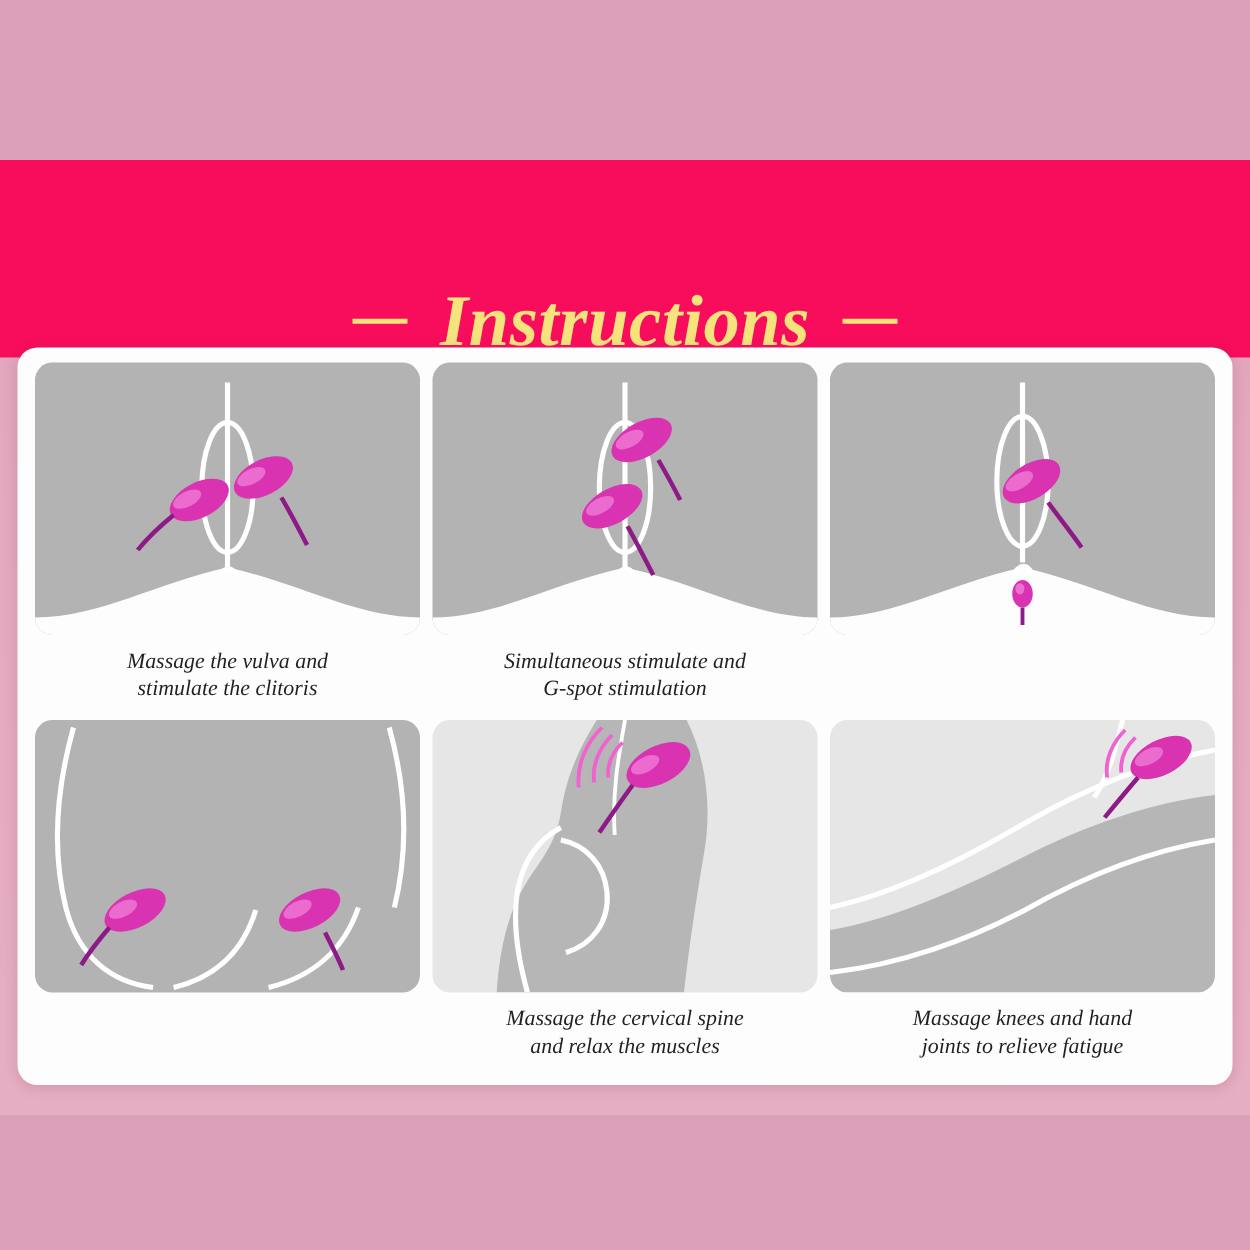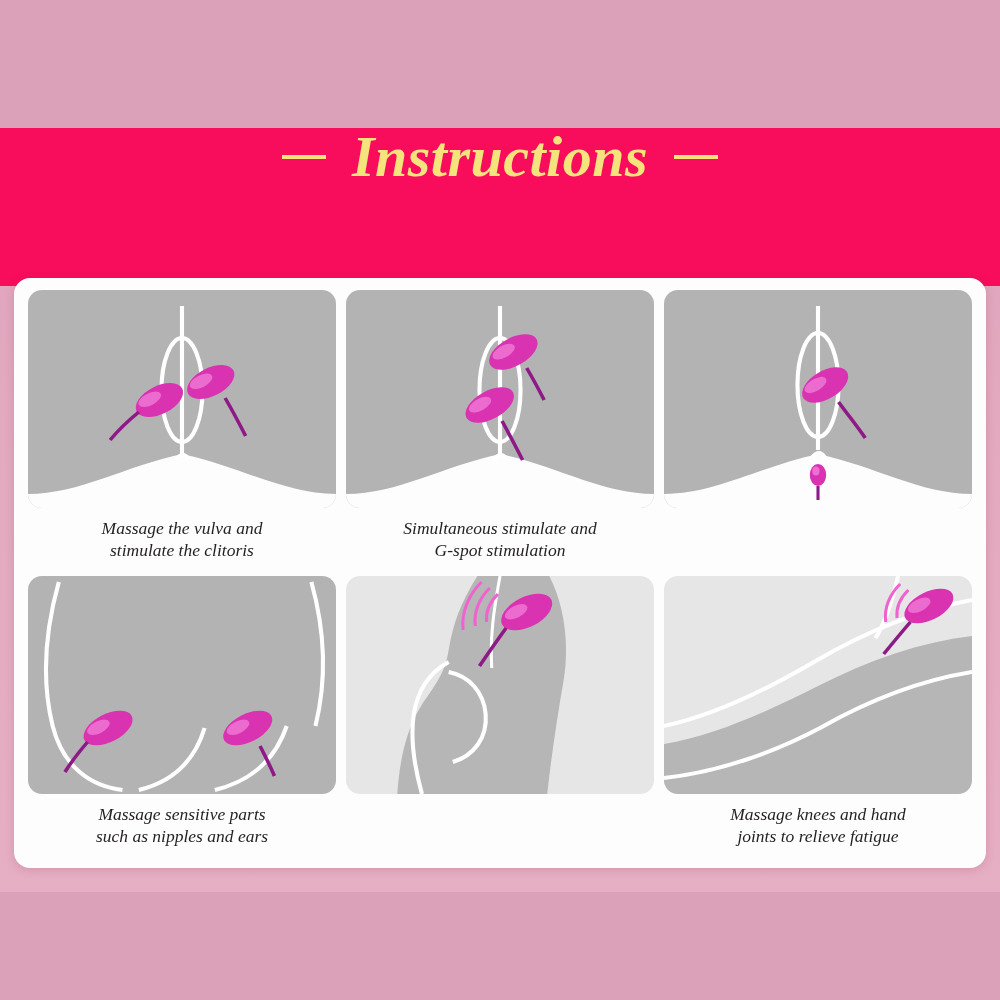--- a/index.html
+++ b/index.html
@@ -32,21 +32,21 @@
   }
 
   
   #title-bar {
     position: absolute;
     left: 0; top: 128px;
     width: 1000px;
     height: 158px;
     background: #f80d5c;
     display: flex;
-    align-items: flex-start;
+    align-items: flex-end;
     justify-content: center;
   }
   #title-inner {
     display: flex;
     align-items: center;
     gap: 26px;
   }
   .title-rule {
     width: 44px;
     height: 4px;
@@ -258,22 +258,20 @@
               <ellipse cx="70" cy="147" rx="12" ry="6" fill="#f07fd8" opacity="0.75"></ellipse>
             </g>
             <path d="M58,166 C48,178 42,186 36,196" stroke="#8d1a86" stroke-width="3.5" fill="none"></path>
             <g transform="rotate(-28 214 152)">
               <ellipse cx="214" cy="152" rx="26" ry="14" fill="#d933b2"></ellipse>
               <ellipse cx="206" cy="147" rx="12" ry="6" fill="#f07fd8" opacity="0.75"></ellipse>
             </g>
             <path d="M226,170 C232,182 236,190 240,200" stroke="#8d1a86" stroke-width="3.5" fill="none"></path>
           </svg>
         </div>
-        <div class="caption">Massage sensitive parts
-such as nipples and ears</div>
       </div>
 
       <div class="cell">
         <div class="panel light">
           <svg viewBox="0 0 300 218" preserveAspectRatio="none" style="position:absolute;left:0;top:0;width:100%;height:100%;">
             <path d="M128,0 C112,26 104,48 100,74 C96,100 84,112 72,132
                      C58,156 52,186 50,218 L196,218 C200,180 206,140 212,104
                      C218,66 212,28 198,0 Z" fill="#b6b6b6"></path>
             <path d="M100,86 C82,96 70,114 66,138 C62,166 68,196 74,218" fill="none" stroke="#ffffff" stroke-width="4"></path>
             <path d="M100,96 C120,100 134,116 136,138 C138,162 124,180 104,186" fill="none" stroke="#ffffff" stroke-width="4"></path>
@@ -285,20 +283,22 @@
               <path d="M140,12 C130,22 124,36 126,50"></path>
               <path d="M132,6 C120,18 112,36 114,54"></path>
             </g>
             <g transform="rotate(-28 176 36)">
               <ellipse cx="176" cy="36" rx="27" ry="15" fill="#d933b2"></ellipse>
               <ellipse cx="167" cy="31" rx="12" ry="6" fill="#f07fd8" opacity="0.75"></ellipse>
             </g>
             <path d="M156,52 C146,66 138,78 130,90" stroke="#8d1a86" stroke-width="3.5" fill="none"></path>
           </svg>
         </div>
+        <div class="caption">Massage the cervical spine
+and relax the muscles</div>
       </div>
 
       <div class="cell">
         <div class="panel light">
           <svg viewBox="0 0 300 218" preserveAspectRatio="none" style="position:absolute;left:0;top:0;width:100%;height:100%;">
             <path d="M300,0 L300,60 C250,66 200,84 150,110 C100,136 48,160 0,168
                      L0,218 L300,218 Z" fill="#b6b6b6"></path>
             <path d="M300,24 C248,34 196,56 146,86 C96,116 46,140 0,150" fill="none" stroke="#ffffff" stroke-width="4"></path>
             <path d="M300,96 C252,104 200,124 152,152 C108,176 54,196 0,202" fill="none" stroke="#ffffff" stroke-width="4"></path>
             <path d="M228,0 C222,26 216,46 206,62" fill="none" stroke="#ffffff" stroke-width="4"></path>

